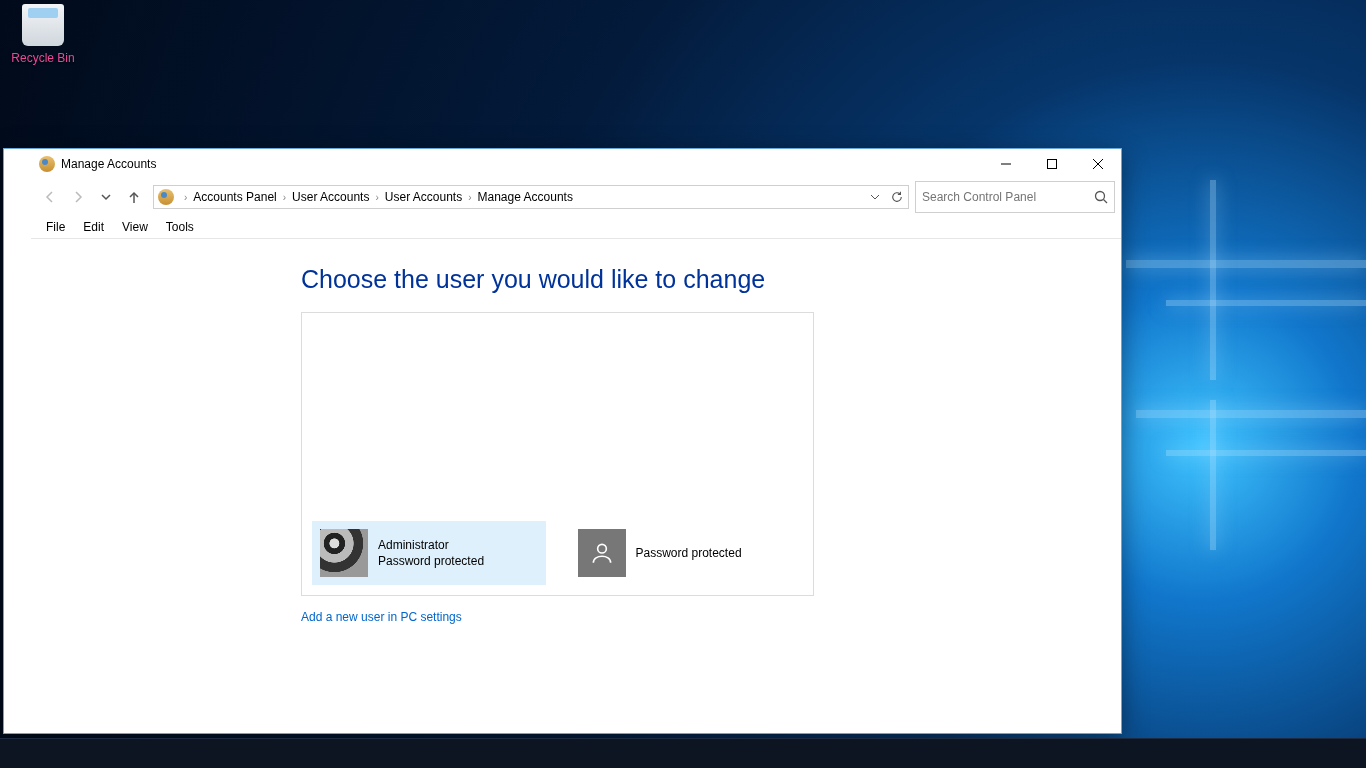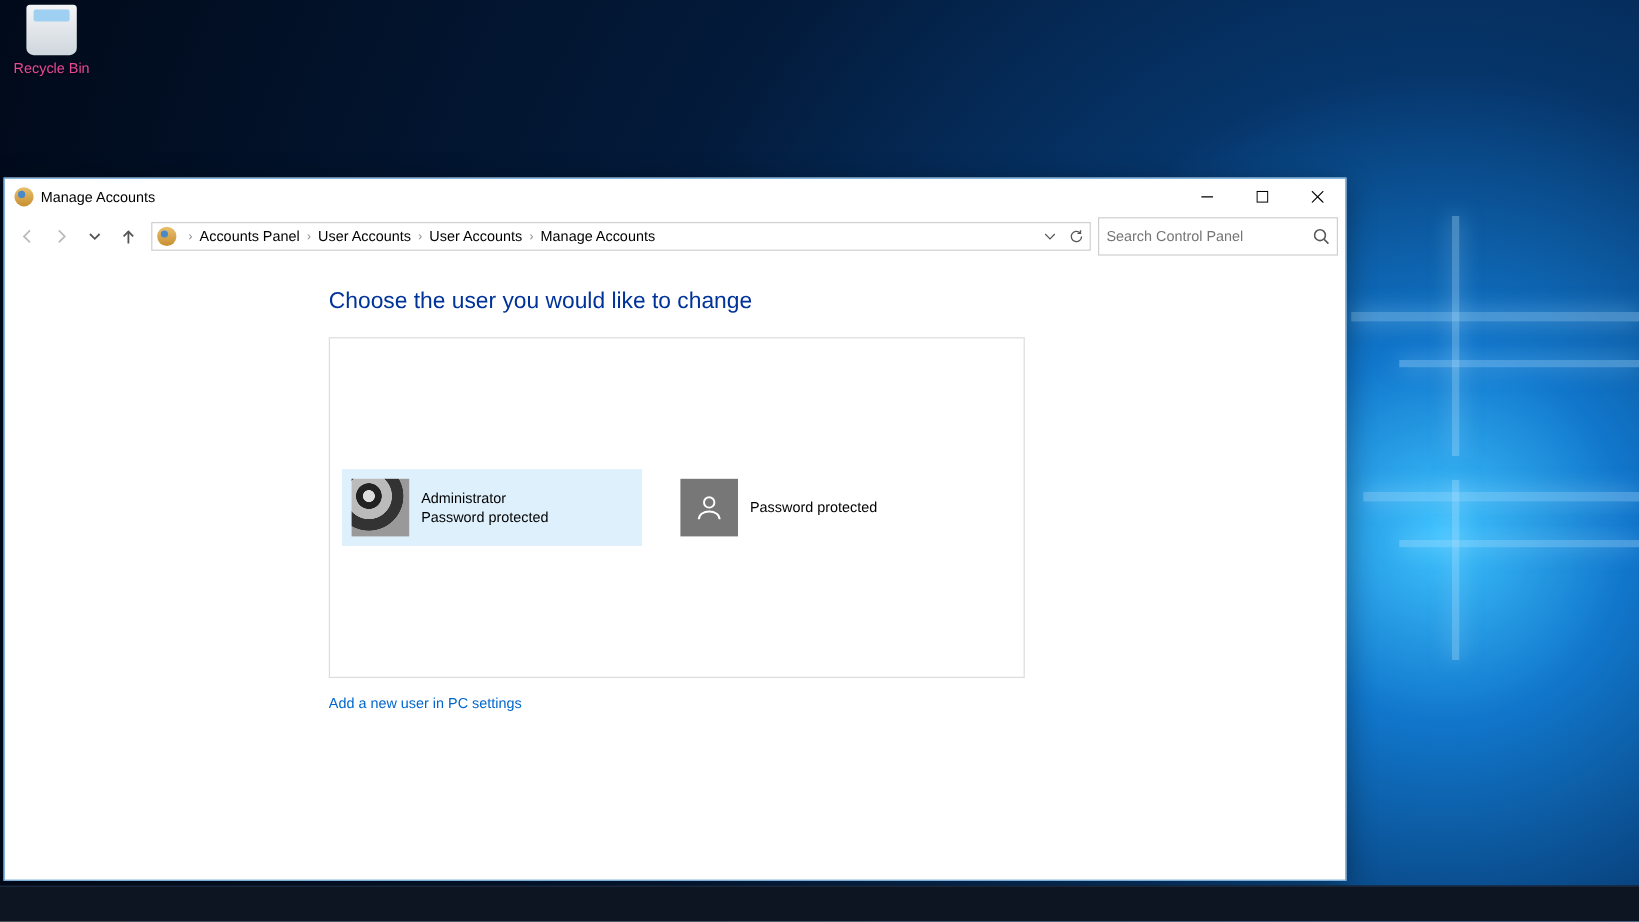--- a/index.html
+++ b/index.html
@@ -20,21 +20,21 @@
 .b3 { right:0; top:410px; width:230px; height:8px; }
 .b4 { right:0; top:450px; width:200px; height:6px; }
 .vb1 { right:150px; top:180px; width:6px; height:200px; }
 .vb2 { right:150px; top:400px; width:6px; height:150px; }
 
 .taskbar { position:absolute; left:0; right:0; bottom:0; height:30px; background:#0e1522; border-top:1px solid #1d2a40; }
 
 .window {
   position:absolute; left:3px; top:148px; width:1119px; height:586px;
   background:#fff; border:1px solid #6aa6d8; box-shadow:0 6px 24px rgba(0,0,0,.4);
-  display:flex; flex-direction:column;
+  display:flex; flex-direction:column;padding-left:27px;
 }
 .titlebar { height:30px; display:flex; align-items:center; padding-left:8px; font-size:12px; color:#000; }
 .titlebar .ticon { width:16px; height:16px; margin-right:6px; background:linear-gradient(#e8c070,#c79030); border-radius:50%; position:relative; }
 .titlebar .ticon::after{content:"";position:absolute;left:3px;top:3px;width:6px;height:6px;background:#4a89c7;border-radius:50%;}
 .titlebar .spacer { flex:1; }
 .winbtn { width:46px; height:30px; display:flex; align-items:center; justify-content:center; color:#000; }
 .winbtn svg { width:10px; height:10px; stroke:currentColor; stroke-width:1; fill:none; }
 
 .navbar { height:36px; display:flex; align-items:center; padding:0 6px; gap:2px; }
 .navbtn { width:26px; height:26px; display:flex; align-items:center; justify-content:center; color:#555; border-radius:2px; }
@@ -48,22 +48,22 @@
 .addrbox .tail { margin-left:auto; display:flex; align-items:center; }
 .addrbox .tailbtn { width:22px; height:22px; display:flex; align-items:center; justify-content:center; color:#555; }
 .searchbox { width:200px; height:32px; border:1px solid #cfcfcf; display:flex; align-items:center; padding:0 6px; font-size:12px; color:#777; }
 .searchbox input { flex:1; border:none; outline:none; font-size:12px; color:#333; }
 .searchbox .sicon { width:14px; height:14px; }
 
 .menubar { height:24px; display:flex; align-items:center; border-bottom:1px solid #e6e6e6; padding-left:6px; font-size:12px; gap:0; }
 .menubar .mitem { padding:3px 9px; cursor:default; }
 
 .content { flex:1; overflow:auto; padding:26px 0 0 270px; }
-.heading { color:#003399; font-size:19px; font-weight:400; margin-bottom:18px; }
-.tilebox { width:580px; height:284px; border:1px solid #dcdcdc; padding:10px; display:flex; gap:24px; align-items:center; }
+.heading { color:#003399; font-size:25px; font-weight:400; margin-bottom:18px; }
+.tilebox { width:513px; height:284px; border:1px solid #dcdcdc; padding:10px; display:flex; gap:24px; align-items:flex-end; }
 .tile { width:250px; height:64px; display:flex; align-items:center; padding:8px; font-size:12px; gap:10px; cursor:pointer; }
 .tile.selected { background:#def0fb; }
 .tile .avatar { width:48px; height:48px; background:#777; display:flex; align-items:center; justify-content:center; color:#fff; }
 .tile .avatar.admin { background:radial-gradient(circle at 30% 30%, #ddd 0 10%, #222 11% 22%, #bbb 23% 40%, #333 41% 60%, #999 61% 100%); }
 .tile .avatar svg { width:26px; height:26px; stroke:#fff; stroke-width:1.5; fill:none; }
 .tile .meta { line-height:1.35; }
 .addlink { display:block; margin-top:14px; color:#0066cc; font-size:12px; text-decoration:none; }
 </style>
 </head>
 <body>
@@ -154,20 +154,26 @@
 
     <div class="searchbox">
       <input type="text" placeholder="Search Control Panel" style="">
       <svg class="sicon" viewBox="0 0 14 14" fill="none" stroke="#555" stroke-width="1.3">
         <circle cx="6" cy="6" r="4.5"></circle>
           <line x1="9.5" y1="9.5" x2="13" y2="13"></line>
       </svg>
     </div>
   </div>
 
+  <div class="menubar">
+    <div class="mitem">File</div>
+    <div class="mitem">Edit</div>
+    <div class="mitem">View</div>
+    <div class="mitem">Tools</div>
+  </div>
 
   <div class="content">
     <div class="heading">Choose the user you would like to change</div>
 
     <div class="tilebox">
       <div class="tile selected">
         <div class="avatar admin"></div>
         <div class="meta">
           <div>Administrator</div>
           <div>Password protected</div>

